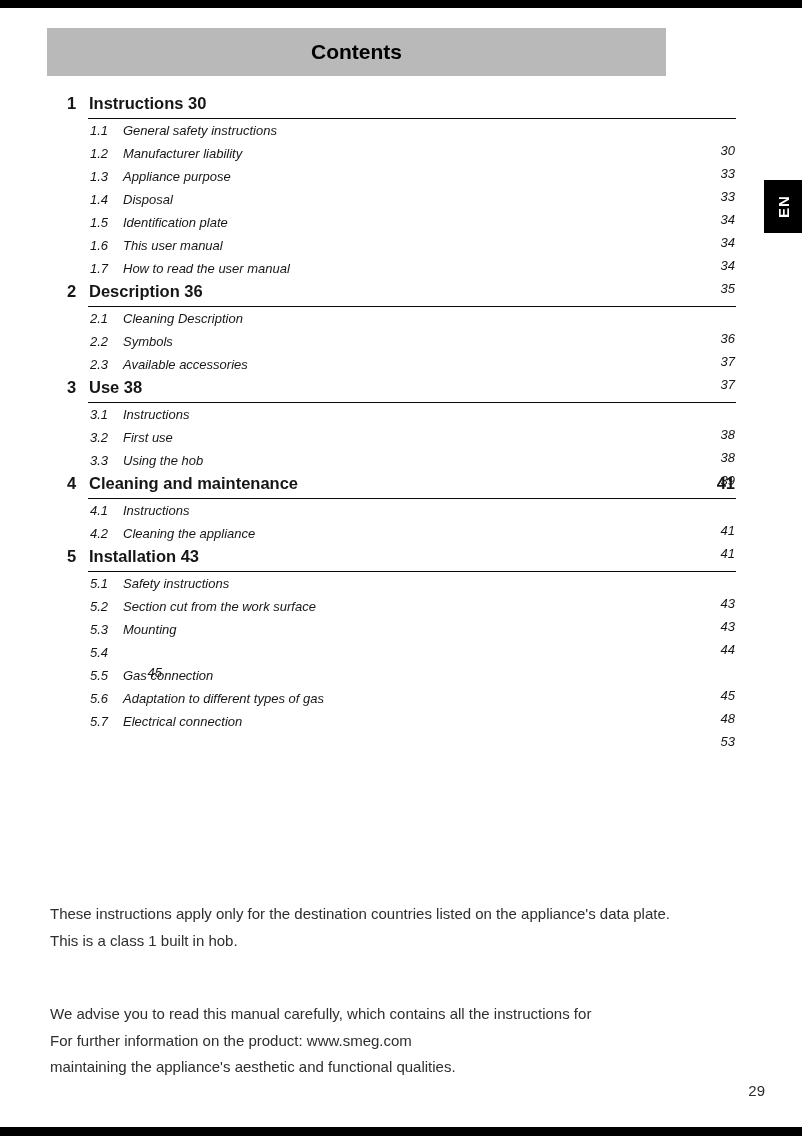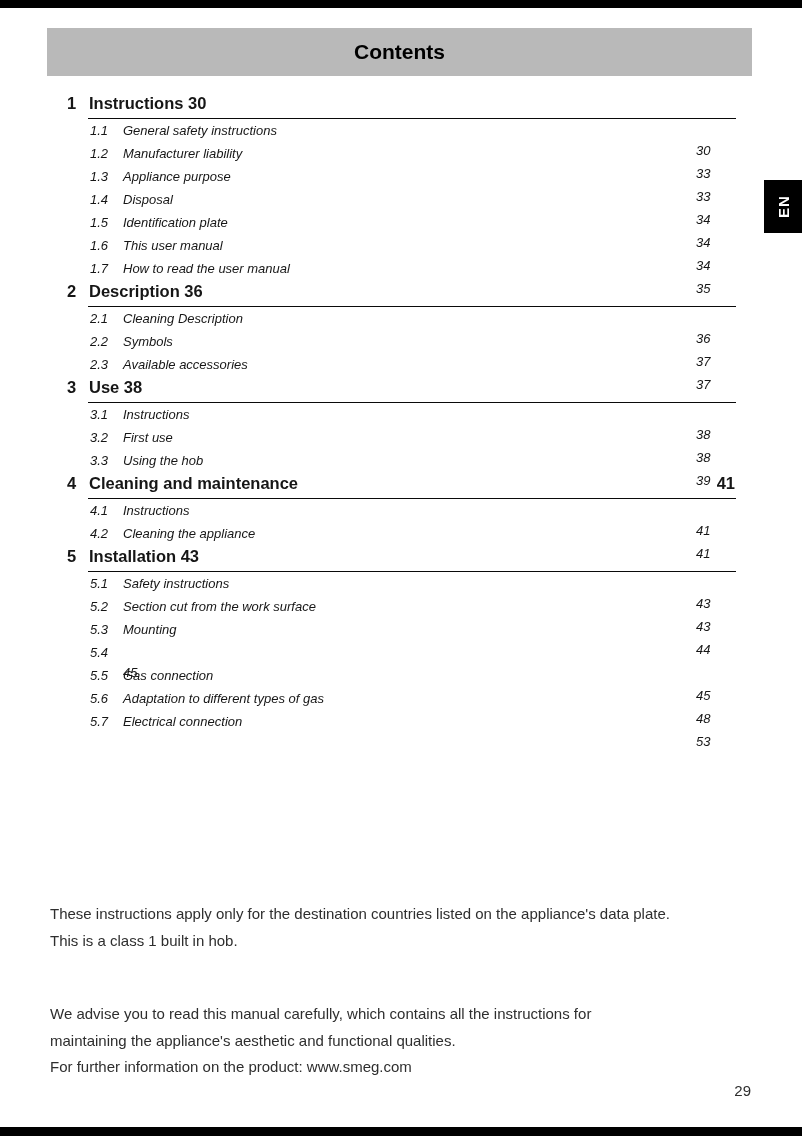--- a/index.html
+++ b/index.html
@@ -16,21 +16,21 @@
   .edge-bar {
     position: absolute; left: 0; width: 802px;
     background: var(--bar_black, #000);
   }
   .edge-bar.top { top: 0; height: 8px; }
   .edge-bar.bottom { bottom: 0; height: 9px; }
 
   .contents-header {
     position: absolute;
     top: 28px; left: 47px;
-    width: 705px; height: 48px;
+    width: 619px; height: 48px;
     background: var(--header_bg, #b9b9b9);
     display: flex; align-items: center; justify-content: center;
   }
   .contents-header .title-text {
     font-size: 21px; font-weight: bold; color: #000;
   }
 
   .lang-tab {
     position: absolute;
     top: 180px; right: 0;
@@ -63,36 +63,36 @@
     height: 0;
   }
   .toc-item {
     display: flex; align-items: center;
     font-size: 13px;
     height: 23px;
     font-style: italic;
   }
   .item-num { margin-left: 43px; min-width: 33px; }
   .item-title { flex: 1; white-space: nowrap; }
-  .item-page { min-width: 40px; padding-right: 1px; margin-top: 40px; }
+  .item-page { text-align: right; min-width: 40px; padding-right: 1px; margin-top: 40px; }
 
   .footer-notes {
     position: absolute;
     left: 50px; top: 901px;
     width: 700px;
     font-size: 15px;
     line-height: 26.5px;
     color: #2e2e2e;
   }
   .footer-notes p { margin: 0; }
   .footer-notes p.gap-before { margin-top: 47px; }
 
   .page-number {
     position: absolute;
-    top: 1082px; right: 51px;
+    top: 1082px; right: 37px;
     font-size: 15px; color: #2e2e2e;
   }
 </style>
 </head>
 <body>
 
 <div class="edge-bar top"></div>
 
 <div class="contents-header">
   <span class="title-text">Contents</span>
@@ -256,19 +256,19 @@
         <span class="item-title">Electrical connection</span>
         <span class="item-page">53</span>
       </div>
   </div>
   </div>
 
 <div class="footer-notes">
   <p>These instructions apply only for the destination countries listed on the appliance's data plate.</p>
   <p>This is a class 1 built in hob.</p>
   <p class="gap-before">We advise you to read this manual carefully, which contains all the instructions for</p>
+  <p>For further information on the product: www.smeg.com</p>
   <p>maintaining the appliance's aesthetic and functional qualities.</p>
-  <p>For further information on the product: www.smeg.com</p>
 </div>
 
 <div class="page-number">29</div>
 
 <div class="edge-bar bottom"></div>
 
 </body></html>

